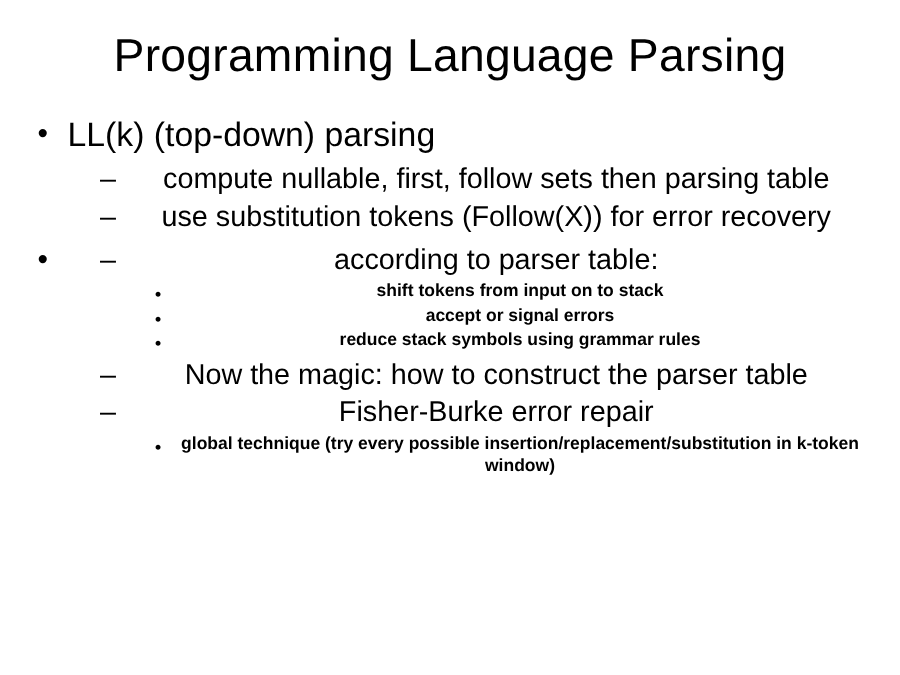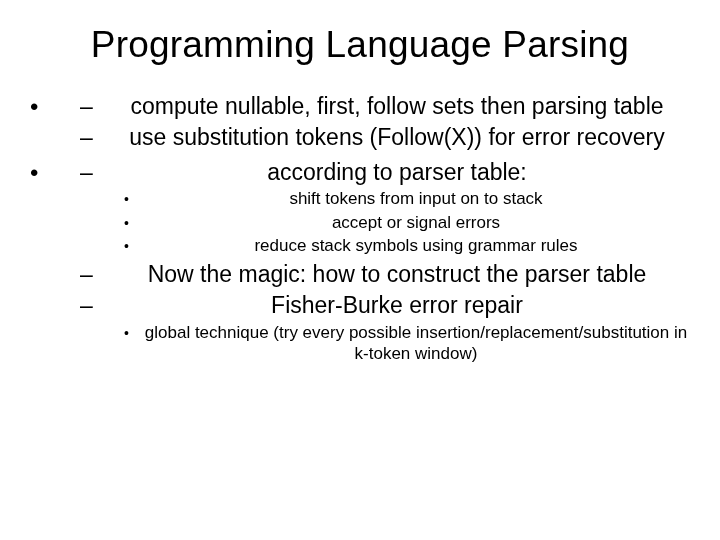--- a/index.html
+++ b/index.html
@@ -61,43 +61,45 @@
     position: absolute;
     left: 0;
     top: 0;
   }
   ul.l3 {
     list-style: none;
     margin: 2px 0 4px 0;
     padding: 0 0 0 22px;
   }
   ul.l3 > li {
-    font-size: 17px;
+    font-size: 14px;
     line-height: 1.25;
     padding-left: 16px;
     position: relative;
     margin: 0 0 2px 0;
+    font-weight: bold;
   }
   ul.l3 > li::before {
     content: "•";
     position: absolute;
     left: 0;
     top: 0;
     font-size: 14px;
     line-height: 22px;
   }
 </style>
 </head>
 <body>
 
 <div class="slide">
   <div class="title">Programming Language Parsing</div>
 
   <ul class="l1">
     <li>
+      <span>LL(k) (top-down) parsing</span>
       <ul class="l2">
         <li>compute nullable, first, follow sets then parsing table</li>
         <li>use substitution tokens (Follow(X)) for error recovery</li>
       </ul>
     </li>
     <li>
       <ul class="l2">
         <li>
           <span>according to parser table:</span>
           <ul class="l3">

